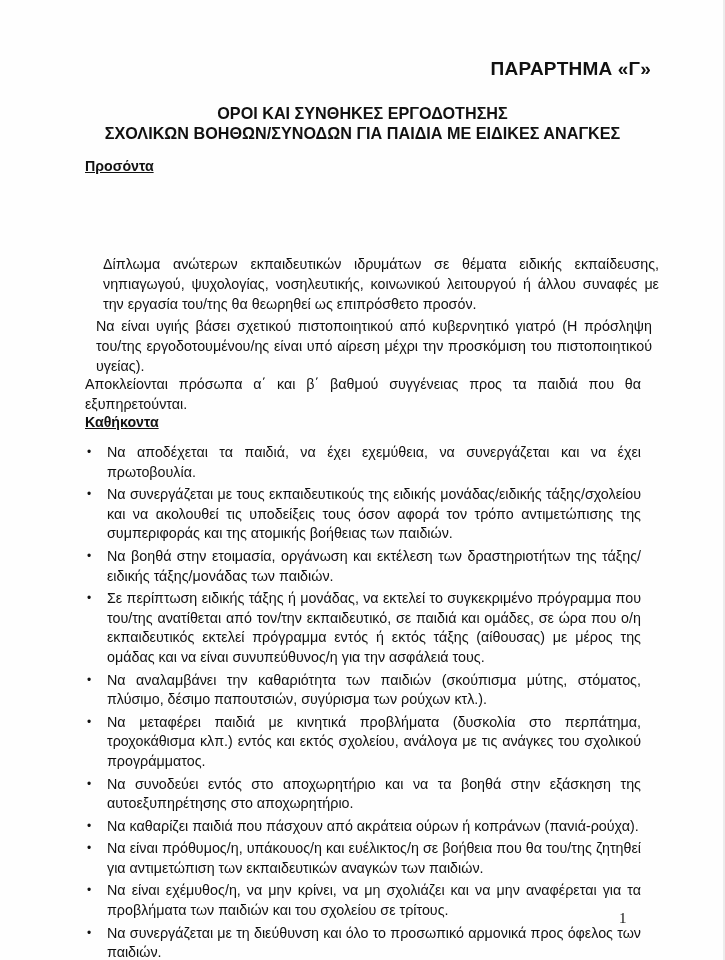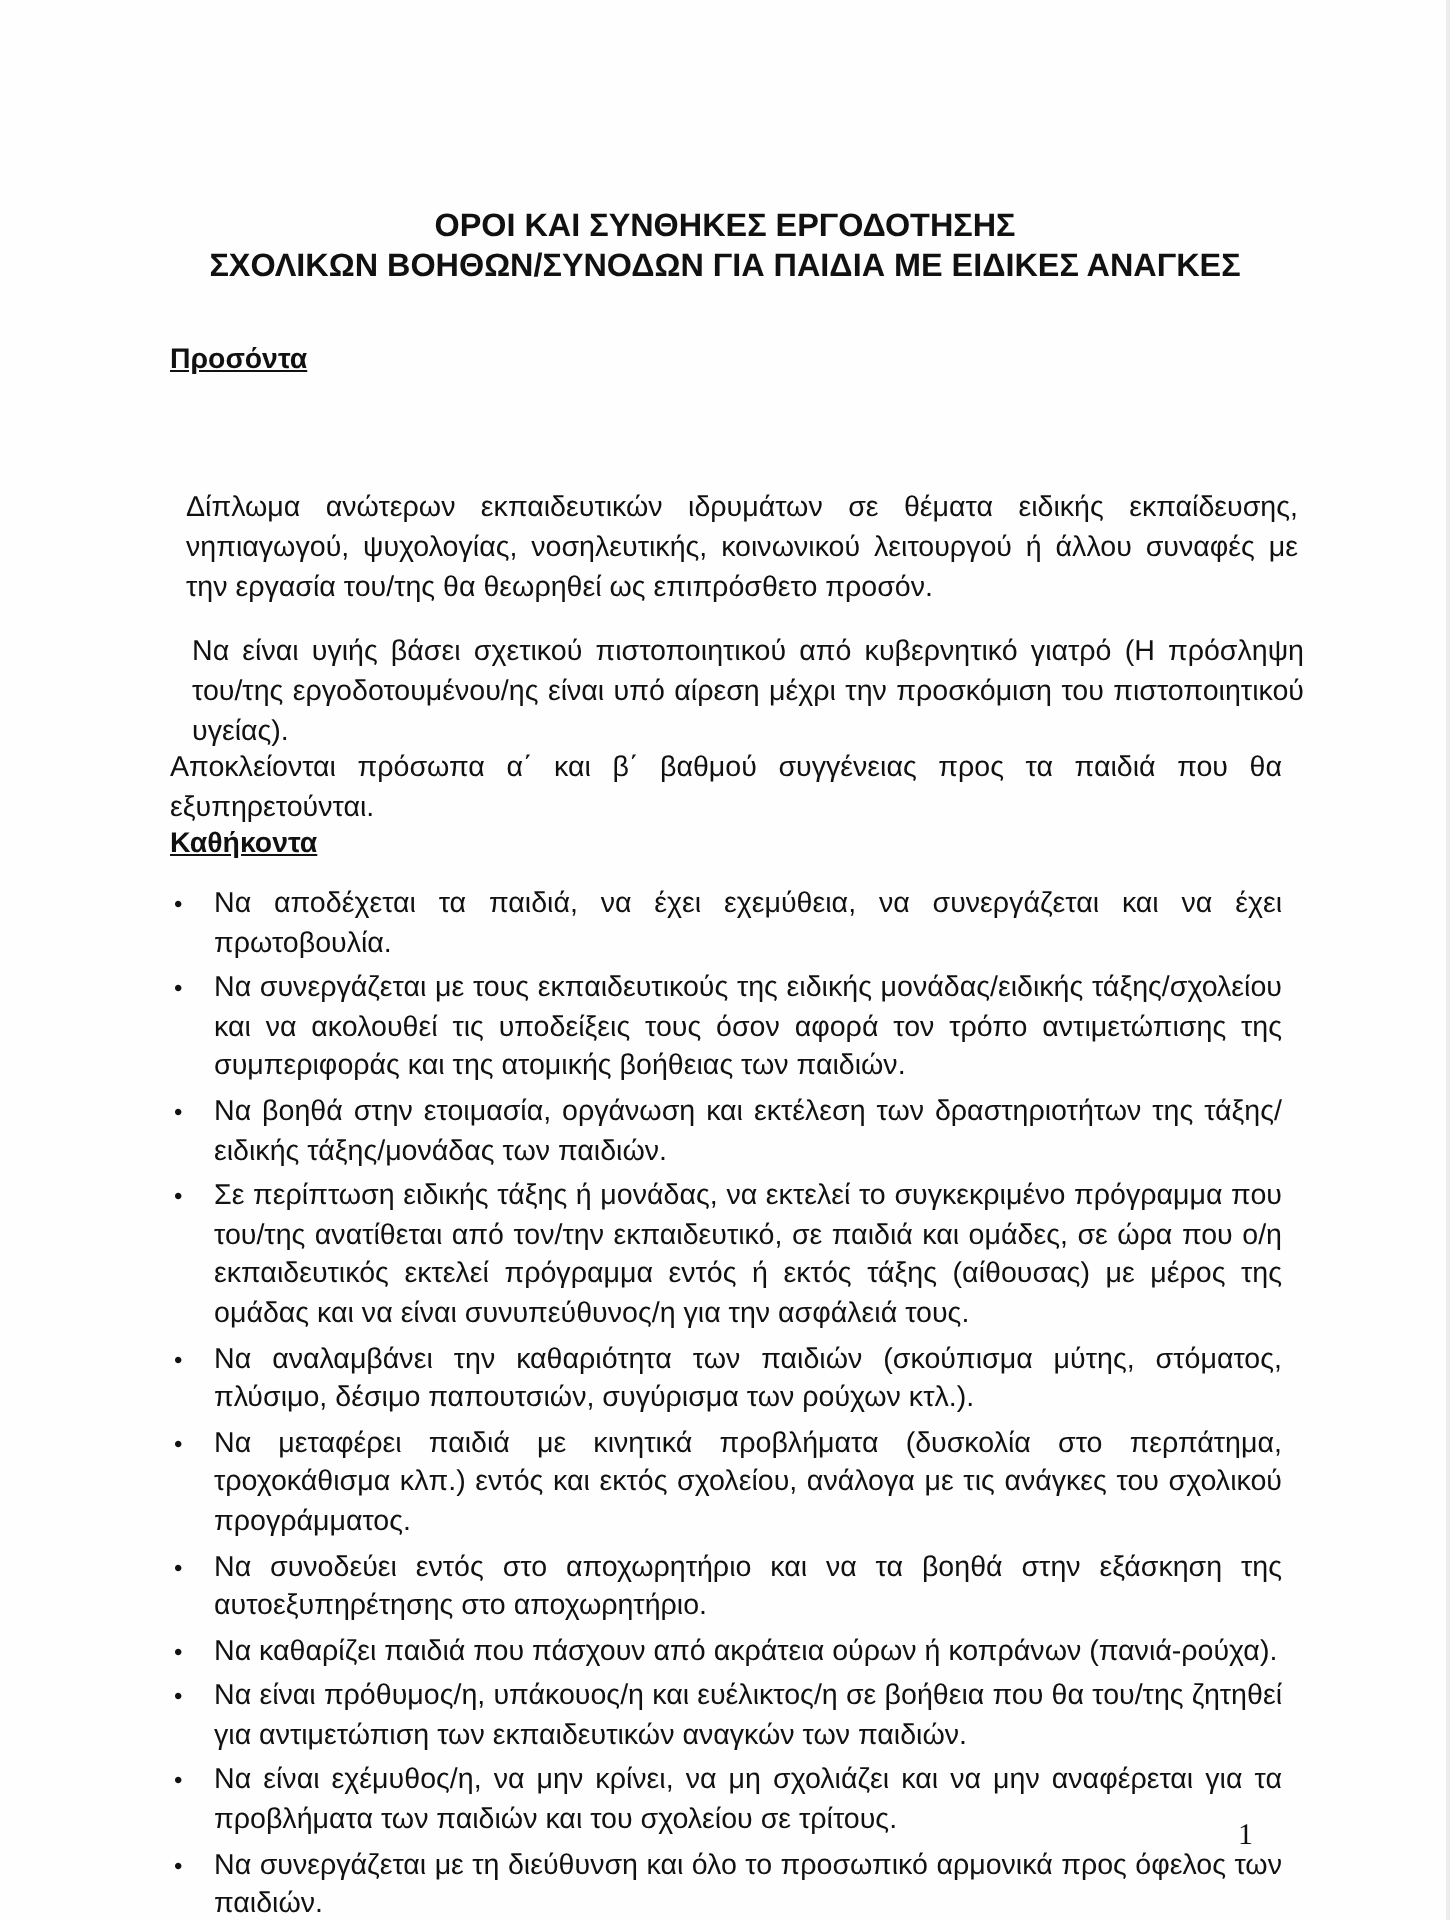--- a/index.html
+++ b/index.html
@@ -91,29 +91,30 @@
       top: 910px;
       font-family: "Liberation Serif", serif;
       font-size: 15px;
     }
   </style>
 </head>
 <body>
 
 <div class="page">
 
+  <div class="annex-title">ΠΑΡΑΡΤΗΜΑ «Γ»</div>
 
   <div class="doc-title">
     <span>ΟΡΟΙ ΚΑΙ ΣΥΝΘΗΚΕΣ ΕΡΓΟΔΟΤΗΣΗΣ</span>
     <span>ΣΧΟΛΙΚΩΝ ΒΟΗΘΩΝ/ΣΥΝΟΔΩΝ ΓΙΑ ΠΑΙΔΙΑ ΜΕ ΕΙΔΙΚΕΣ ΑΝΑΓΚΕΣ</span>
   </div>
 
-  <div class="section-heading" style="top:172px;">Προσόντα</div>
+  <div class="section-heading" style="top:158px;">Προσόντα</div>
 
-  <p class="para" style="top:236px;margin:8px;">Δίπλωμα ανώτερων εκπαιδευτικών ιδρυμάτων σε θέματα ειδικής εκπαίδευσης, νηπιαγωγού, ψυχολογίας, νοσηλευτικής, κοινωνικού λειτουργού ή άλλου συναφές με την εργασία του/της θα θεωρηθεί ως επιπρόσθετο προσόν.</p>
+  <p class="para" style="top:236px;margin:18px;">Δίπλωμα ανώτερων εκπαιδευτικών ιδρυμάτων σε θέματα ειδικής εκπαίδευσης, νηπιαγωγού, ψυχολογίας, νοσηλευτικής, κοινωνικού λειτουργού ή άλλου συναφές με την εργασία του/της θα θεωρηθεί ως επιπρόσθετο προσόν.</p>
   <p class="para" style="top:305px;margin:11px;">Να είναι υγιής βάσει σχετικού πιστοποιητικού από κυβερνητικό γιατρό (Η πρόσληψη του/της εργοδοτουμένου/ης είναι υπό αίρεση μέχρι την προσκόμιση του πιστοποιητικού υγείας).</p>
   <p class="para" style="top:374px;margin:0;">Αποκλείονται πρόσωπα α΄ και β΄ βαθμού συγγένειας προς τα παιδιά που θα εξυπηρετούνται.</p>
 
   <div class="section-heading" style="top:414px;">Καθήκοντα</div>
 
   <ul class="duties">
     <li><span class="bullet">•</span><span>Να αποδέχεται τα παιδιά, να έχει εχεμύθεια, να συνεργάζεται και να έχει πρωτοβουλία.</span></li>
     <li><span class="bullet">•</span><span>Να συνεργάζεται με τους εκπαιδευτικούς της ειδικής μονάδας/ειδικής τάξης/σχολείου και να ακολουθεί τις υποδείξεις τους όσον αφορά τον τρόπο αντιμετώπισης της συμπεριφοράς και της ατομικής βοήθειας των παιδιών.</span></li>
     <li><span class="bullet">•</span><span>Να βοηθά στην ετοιμασία, οργάνωση και εκτέλεση των δραστηριοτήτων της τάξης/ειδικής τάξης/μονάδας των παιδιών.</span></li>
     <li><span class="bullet">•</span><span>Σε περίπτωση ειδικής τάξης ή μονάδας, να εκτελεί το συγκεκριμένο πρόγραμμα που του/της ανατίθεται από τον/την εκπαιδευτικό, σε παιδιά και ομάδες, σε ώρα που ο/η εκπαιδευτικός εκτελεί πρόγραμμα εντός ή εκτός τάξης (αίθουσας) με μέρος της ομάδας και να είναι συνυπεύθυνος/η για την ασφάλειά τους.</span></li>

